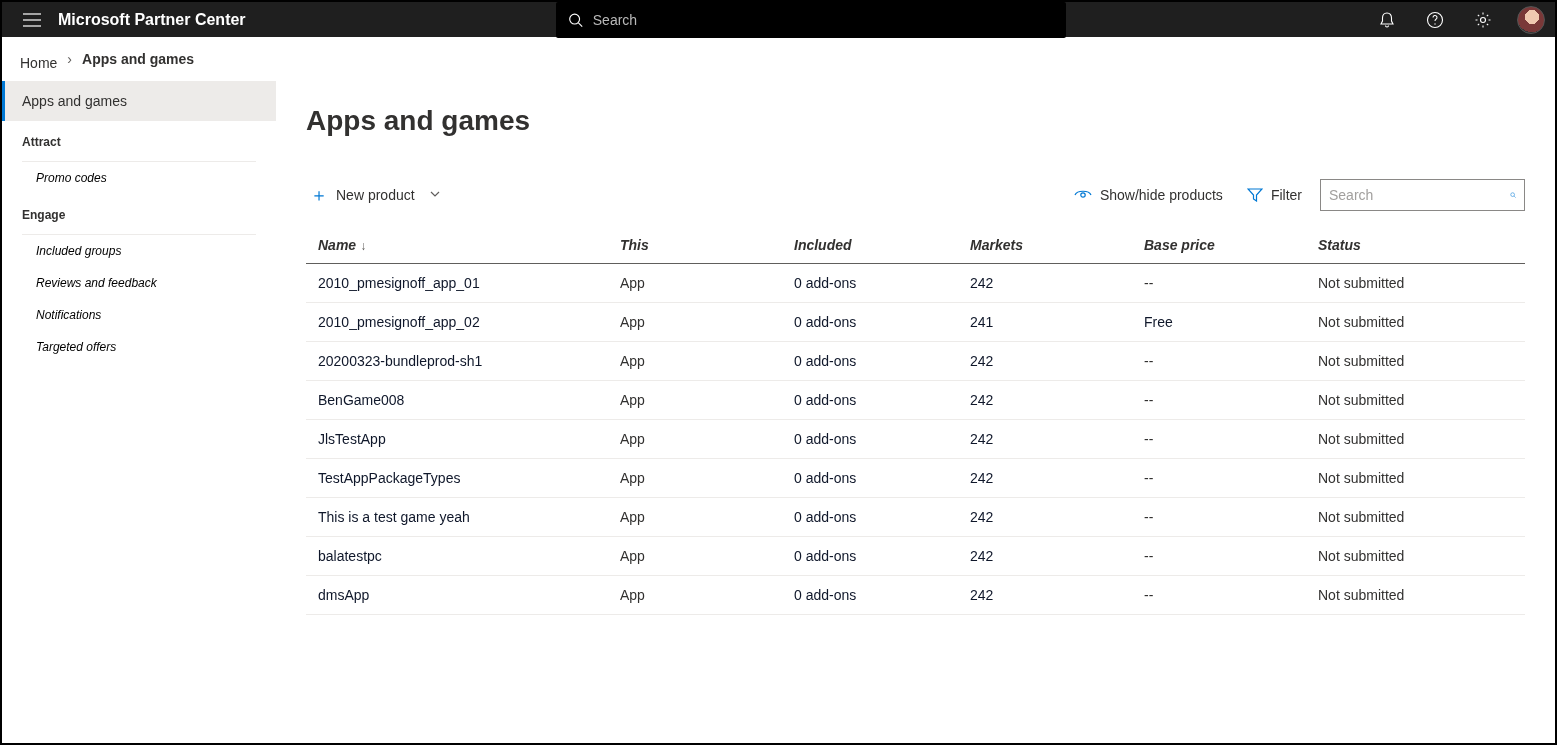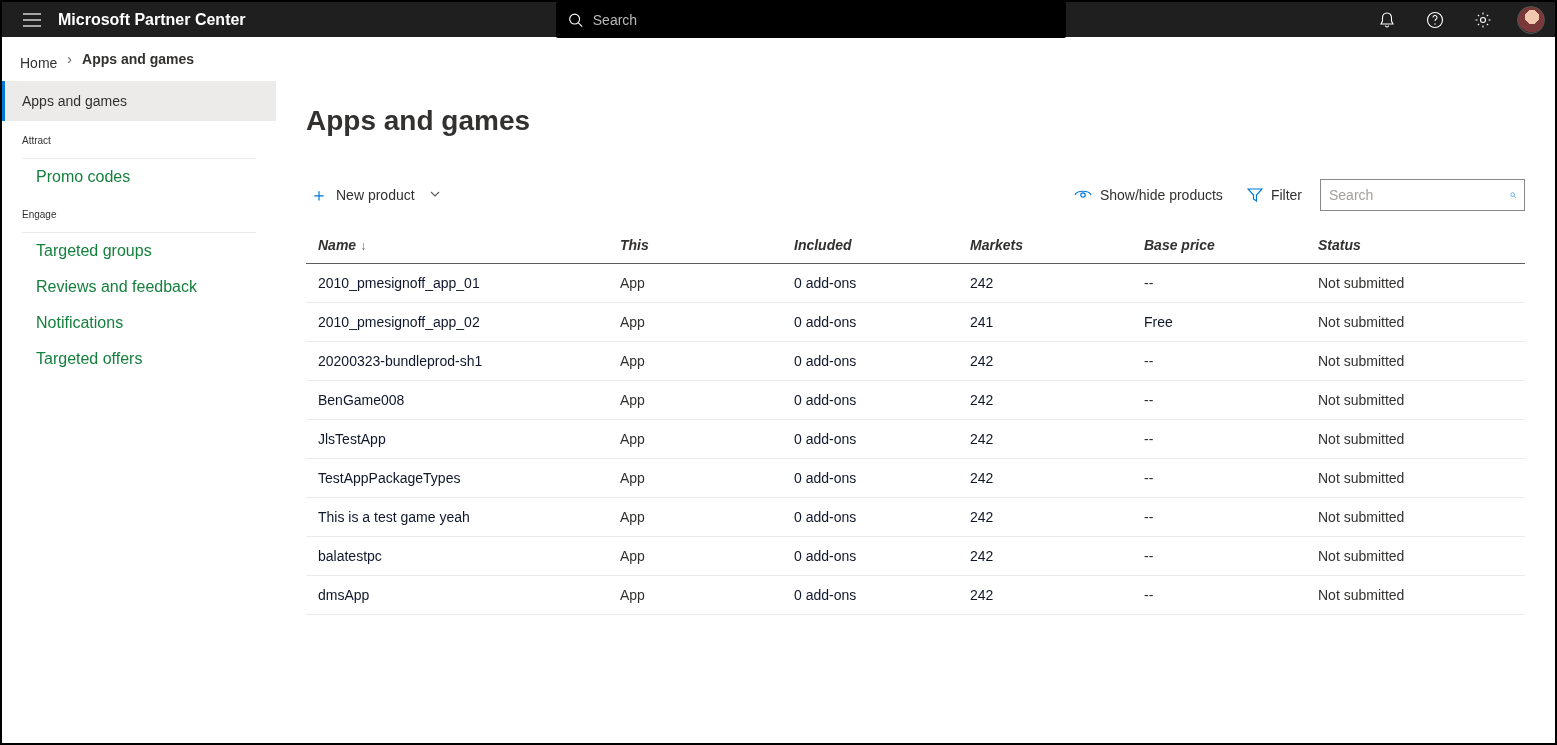--- a/index.html
+++ b/index.html
@@ -23,22 +23,22 @@
 .breadcrumb { height: 44px; display: flex; align-items: center; padding: 0 18px; font-size: 14px; border-bottom: 1px solid #fff; }
 .breadcrumb a { color: #323130; text-decoration: none; margin-top: 8px; }
 .breadcrumb .sep { margin: 0 10px; color: #605e5c; }
 .breadcrumb .current { font-weight: 600; }
 
 
 .body { flex: 1; display: flex; overflow: hidden; }
 .sidebar { width: 274px; flex-shrink: 0; padding-top: 0; }
 .side-item { padding: 12px 20px; cursor: pointer; font-size: 14px; }
 .side-item.active { background: #edebe9; border-left: 3px solid #0078d4; padding-left: 17px; }
-.side-section { font-weight: 400; padding: 14px 20px 8px 20px; font-size: 10px; }
-.side-sub { padding: 9px 20px 9px 34px; cursor: pointer; font-size: 16px; color: #15803d; }
+.side-section { font-weight: 700; padding: 14px 20px 8px 20px; font-size: 12px; }
+.side-sub { padding: 9px 20px 9px 34px; cursor: pointer; font-size: 12px; color: #000000; font-style: italic; }
 .side-divider { border-top: 1px solid #edebe9; margin: 4px 20px 0 20px; }
 
 
 .main { flex: 1; padding: 24px 30px 0 30px; overflow-y: auto; }
 .page-title { font-size: 28px; font-weight: 700; margin-bottom: 40px; }
 .toolbar { display: flex; align-items: center; margin-bottom: 14px; }
 .new-product { display: flex; align-items: center; gap: 8px; color: #323130; cursor: pointer; padding: 6px 4px; }
 .new-product .plus { color: #0078d4; font-size: 18px; font-weight: 300; }
 .chev { margin-left: 6px; }
 .toolbar-spacer { flex: 1; }
@@ -119,21 +119,21 @@
 
   <div class="body">
 
     <div class="sidebar">
       <div class="side-item active">Apps and games</div>
       <div class="side-section">Attract</div>
       <div class="side-divider"></div>
       <div class="side-sub">Promo codes</div>
       <div class="side-section">Engage</div>
       <div class="side-divider"></div>
-      <div class="side-sub">Targeted groups</div>
+      <div class="side-sub">Included groups</div>
       <div class="side-sub">Reviews and feedback</div>
       <div class="side-sub">Notifications</div>
       <div class="side-sub">Targeted offers</div>
     </div>
 
     <div class="main">
       <h1 class="page-title">Apps and games</h1>
 
       <div class="toolbar">
         <div class="new-product">

